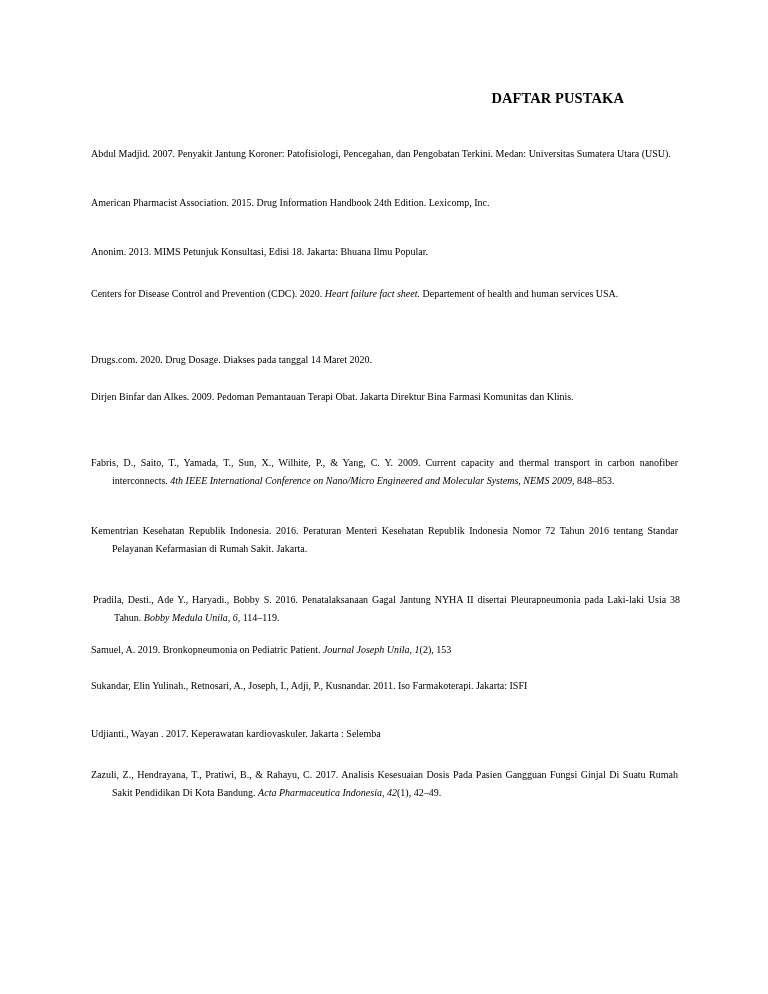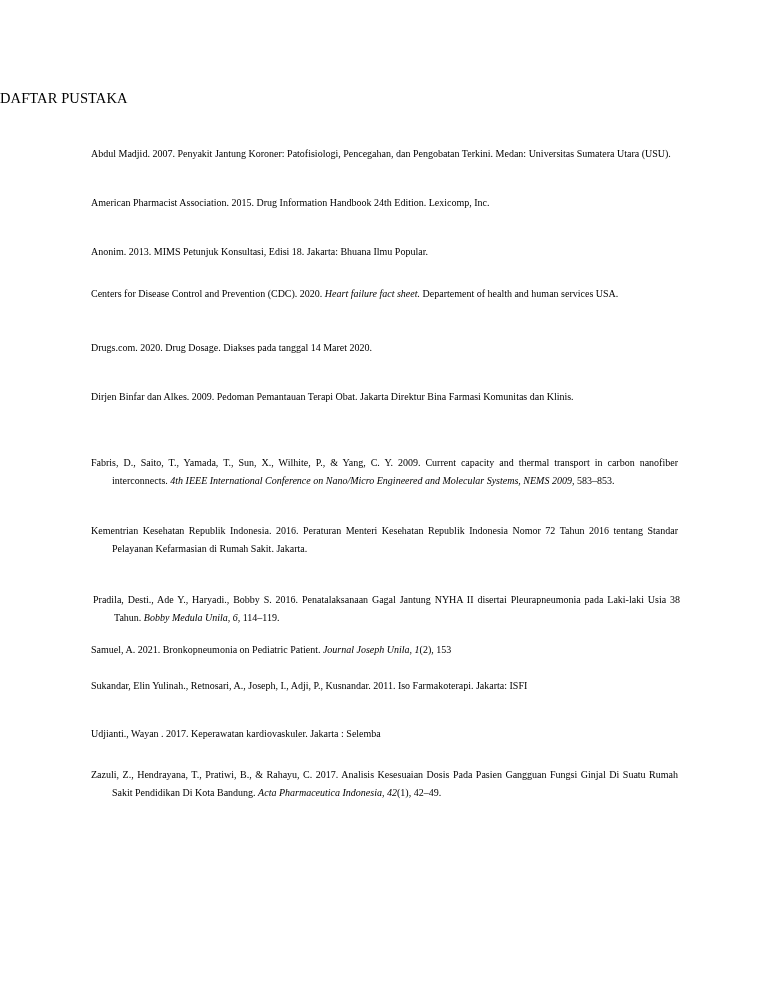--- a/index.html
+++ b/index.html
@@ -1,46 +1,46 @@
 <!DOCTYPE html>
 <html><head>
 <meta charset="utf-8">
 <style>
   html, body { margin: 0; padding: 0; background: #ffffff; }
   body { width: 768px; height: 994px; position: relative; overflow: hidden;
          font-family: "Liberation Serif", serif; color: #000; }
-  .title { position: absolute; top: 90px; left: 0; width: 624px; text-align: left;
-           font-weight: normal; font-size: 14.5px; letter-spacing: 0.1px; }
+  .title { position: absolute; top: 90px; left: 0; width: 624px; text-align: right;
+           font-weight: bold; font-size: 14.5px; letter-spacing: 0.1px; }
   .ref { position: absolute; left: 91px; width: 587px; font-size: 10px; line-height: 18px;
          text-align: justify; padding-left: 21px; text-indent: -21px; box-sizing: border-box; }
   .ref.wide { line-height: 26px; }
   .ref i { }
 </style>
 </head>
 <body>
 
 <div class="title">DAFTAR PUSTAKA</div>
 
 <div class="ref" style="top:145px"><span>Abdul Madjid. 2007.  Penyakit Jantung Koroner: Patofisiologi, Pencegahan, dan Pengobatan Terkini.  Medan: Universitas Sumatera Utara (USU).</span></div>
 
 <div class="ref" style="top:194px"><span>American Pharmacist Association. 2015.  Drug Information Handbook 24th Edition. Lexicomp, Inc.</span></div>
 
 <div class="ref" style="top:243px"><span>Anonim. 2013. MIMS Petunjuk Konsultasi, Edisi 18. Jakarta: Bhuana Ilmu Popular.</span></div>
 
 <div class="ref wide" style="top:281px"><span>Centers for Disease Control and Prevention (CDC). 2020. </span><i>Heart failure fact sheet.</i><span> Departement of health and human services USA.</span></div>
 
-<div class="ref" style="top:339px"><span>Drugs.com. 2020. Drug Dosage. Diakses pada tanggal 14 Maret 2020.</span></div>
+<div class="ref" style="top:351px"><span>Drugs.com. 2020. Drug Dosage. Diakses pada tanggal 14 Maret 2020.</span></div>
 
 <div class="ref wide" style="top:384px"><span>Dirjen Binfar dan Alkes. 2009. Pedoman Pemantauan Terapi Obat. Jakarta Direktur Bina Farmasi Komunitas dan Klinis.</span></div>
 
-<div class="ref" style="top:454px"><span>Fabris, D., Saito, T., Yamada, T., Sun, X., Wilhite, P., &amp; Yang, C. Y. 2009. Current capacity and thermal transport in carbon nanofiber interconnects. </span><i>4th IEEE International Conference on Nano/Micro Engineered and Molecular Systems, NEMS 2009</i><span>, 583–853.</span></div>
+<div class="ref" style="top:454px"><span>Fabris, D., Saito, T., Yamada, T., Sun, X., Wilhite, P., &amp; Yang, C. Y. 2009. Current capacity and thermal transport in carbon nanofiber interconnects. </span><i>4th IEEE International Conference on Nano/Micro Engineered and Molecular Systems, NEMS 2009</i><span>, 848–853.</span></div>
 
 <div class="ref" style="top:522px"><span>Kementrian Kesehatan Republik Indonesia. 2016. Peraturan Menteri Kesehatan Republik Indonesia Nomor 72 Tahun 2016 tentang Standar Pelayanan Kefarmasian di Rumah Sakit. Jakarta.</span></div>
 
 <div class="ref" style="top:591px; left:93px"><span>Pradila, Desti., Ade Y., Haryadi., Bobby S. 2016. Penatalaksanaan Gagal Jantung NYHA II disertai Pleurapneumonia pada Laki-laki Usia 38 Tahun. </span><i>Bobby Medula Unila</i><span>, </span><i>6</i><span>, 114–119.</span></div>
 
-<div class="ref" style="top:641px"><span>Samuel, A. 2021. Bronkopneumonia on Pediatric Patient. </span><i>Journal Joseph Unila</i><span>, </span><i>1</i><span>(2), 153</span></div>
+<div class="ref" style="top:641px"><span>Samuel, A. 2019. Bronkopneumonia on Pediatric Patient. </span><i>Journal Joseph Unila</i><span>, </span><i>1</i><span>(2), 153</span></div>
 
 <div class="ref" style="top:677px"><span>Sukandar, Elin Yulinah., Retnosari, A., Joseph, I., Adji, P., Kusnandar. 2011. Iso Farmakoterapi. Jakarta: ISFI</span></div>
 
 <div class="ref" style="top:725px"><span>Udjianti., Wayan . 2017. Keperawatan kardiovaskuler. Jakarta : Selemba</span></div>
 
 <div class="ref" style="top:766px"><span>Zazuli, Z., Hendrayana, T., Pratiwi, B., &amp; Rahayu, C. 2017. Analisis Kesesuaian Dosis Pada Pasien Gangguan Fungsi Ginjal Di Suatu Rumah Sakit Pendidikan Di Kota Bandung. </span><i>Acta Pharmaceutica Indonesia</i><span>, </span><i>42</i><span>(1), 42–49.</span></div>
 
 </body></html>

